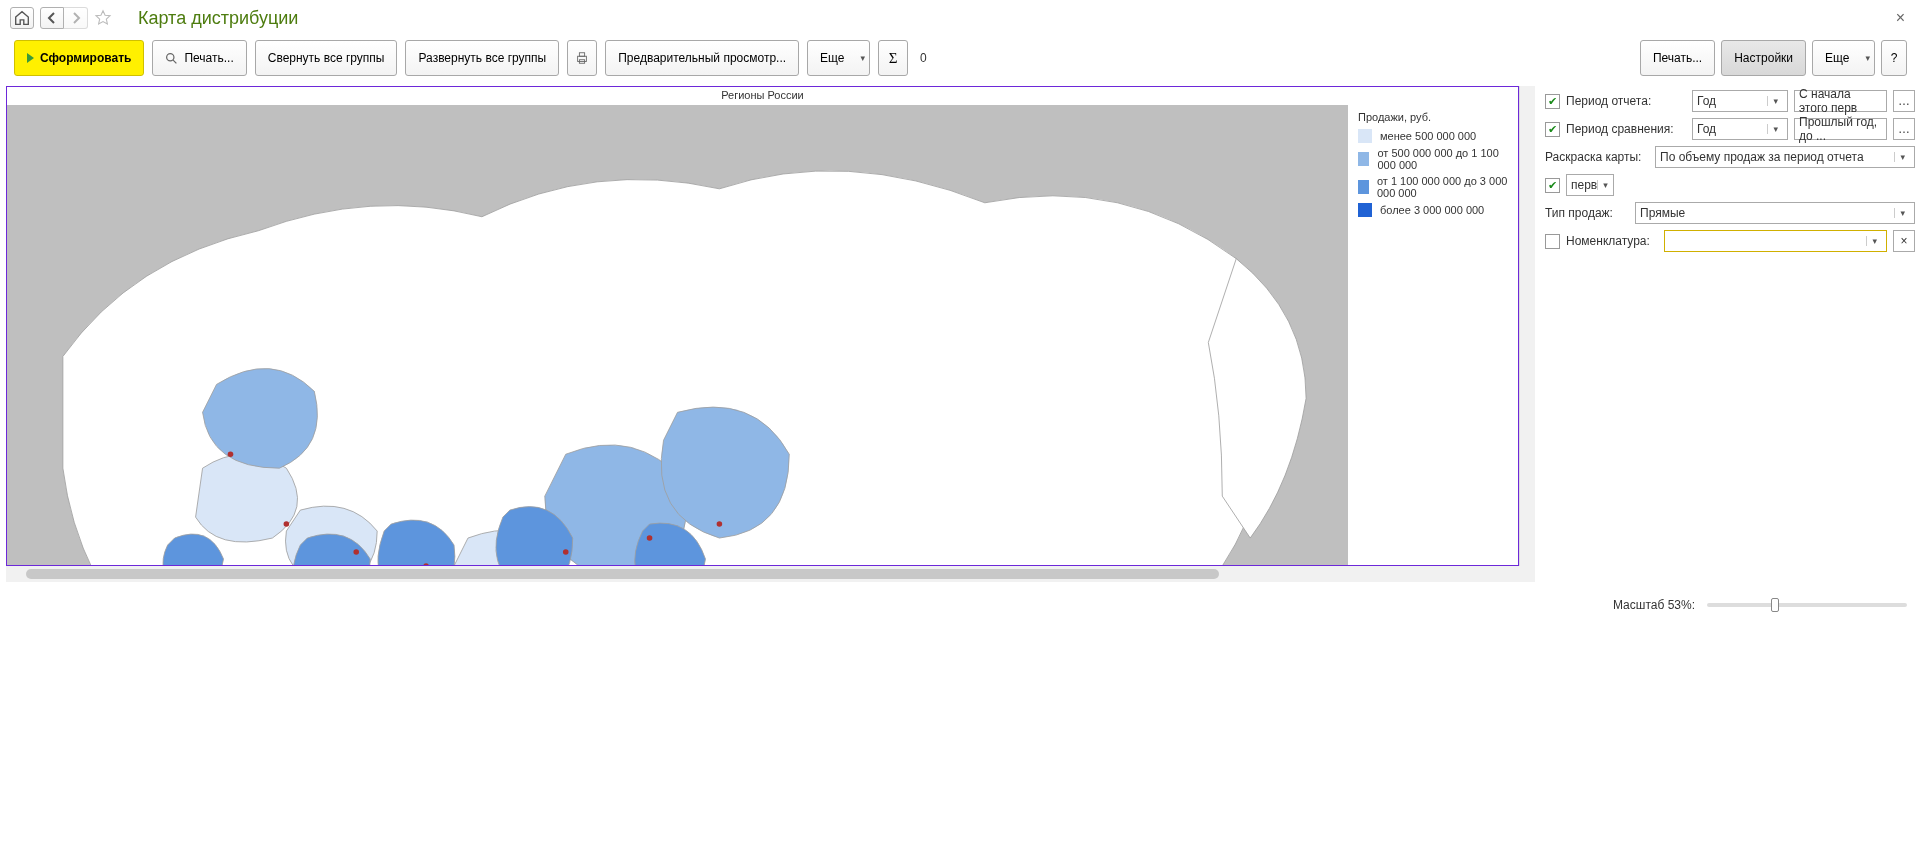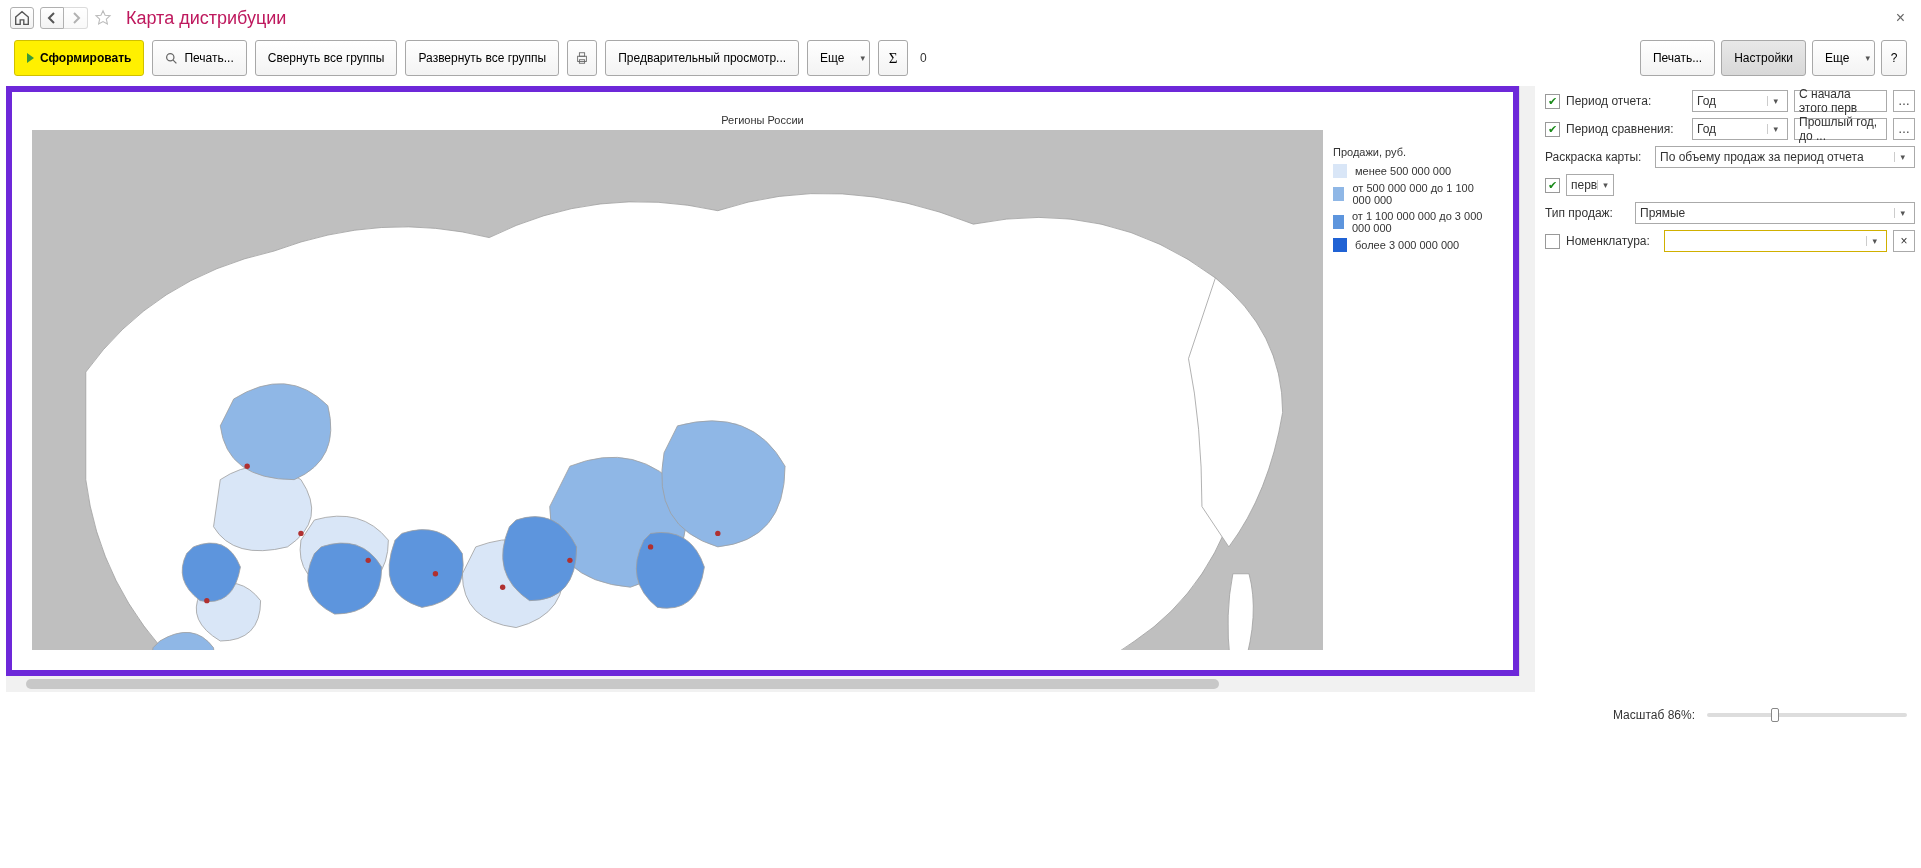--- a/index.html
+++ b/index.html
@@ -4,42 +4,42 @@
 <style>
 * { box-sizing: border-box; margin: 0; padding: 0; }
 body { font-family: Arial, sans-serif; font-size: 12px; background: #fff; color: #333; width: 1921px; }
 
 .topbar { display: flex; align-items: center; padding: 4px 10px; gap: 6px; height: 36px; }
 .nav-btn { width: 24px; height: 22px; border: 1px solid #b0b0b0; background: linear-gradient(#fff,#f2f2f2); border-radius: 3px; display:flex; align-items:center; justify-content:center; cursor:pointer; font-size:11px; }
 .nav-group { display:flex; }
 .nav-group .nav-btn:first-child{border-top-right-radius:0;border-bottom-right-radius:0;}
 .nav-group .nav-btn:last-child{border-top-left-radius:0;border-bottom-left-radius:0;border-left:none;}
 .star-icon { width:18px;height:18px; color:#bbb; }
-.page-title { font-size: 18px; font-weight: normal; color:#be185d; margin-left:8px; }
+.page-title { font-size: 18px; font-weight: normal; color:#4d7c0f; margin-left:20px; }
 .close-x { margin-left:auto; font-size:16px; color:#666; cursor:pointer; padding:0 6px;}
 
 .toolbar { display:flex; align-items:center; gap:8px; padding:4px 14px 10px; }
 .btn { height:36px; border:1px solid #a8a8a8; background:linear-gradient(#fff,#f3f3f3); border-radius:3px; padding:0 12px; display:flex; align-items:center; gap:6px; cursor:pointer; font-size:12px; white-space:nowrap;}
 .btn-primary { background:linear-gradient(#fff000,#fff000); border-color:#d0c000; font-weight:bold; }
 .btn-primary .play{ width:0;height:0;border-left:7px solid #3a9a3a;border-top:5px solid transparent;border-bottom:5px solid transparent;}
 .btn-sigma{ width:30px; justify-content:center; font-family:"Times New Roman",serif; font-size:15px; }
 .toolbar-right{ margin-left:auto; display:flex; gap:6px; }
 .btn-settings{ background:linear-gradient(#e8e8e8,#d8d8d8); }
 .btn-more{ padding-right:4px; }
 .btn-more::after{ content:"▾"; font-size:9px; margin-left:10px; color:#555;}
 .count-lbl{ margin-left:4px; }
 .mag{ width:13px;height:13px; }
 
 .main { display:flex; padding:0 6px 6px; gap:10px; }
 .map-col { flex:1; position:relative; }
-.map-frame { border:6px solid #6d28d9; background:#fff; padding:20px; height:590px; display:flex; flex-direction:column;}
+.map-frame { border:1px solid #6d28d9; background:#fff; padding:0; height:480px; display:flex; flex-direction:column;}
 .map-title { text-align:center; font-size:11px; padding:2px 0 4px; }
 .map-body { flex:1; display:flex; position:relative; }
 .map-canvas { flex:1; background:#bfbfbf; position:relative; overflow:hidden; }
-.legend-panel { width:170px; padding:6px 6px 0 10px; font-size:11px;margin-top:10px; }
+.legend-panel { width:170px; padding:6px 6px 0 10px; font-size:11px; }
 .legend-title{ margin-bottom:6px; }
 .legend-row{ display:flex; align-items:center; gap:8px; margin-bottom:4px; }
 .swatch{ width:14px; height:14px; }
 .scroll-v{ width:16px; background:#f1f1f1; border-left:1px solid #ddd;}
 .scroll-h{ height:16px; background:#f1f1f1; display:flex; align-items:center;}
 .scroll-h .thumb{ height:10px; background:#c8c8c8; border-radius:5px; margin-left:20px; flex:1; max-width:78%; }
 
 .region{ fill:#fff; stroke:#9f9f9f; stroke-width:0.6; }
 .r1{fill:#d9e6f7;} .r2{fill:#8fb7e6;} .r3{fill:#5d95dd;} .r4{fill:#2062d4;}
 .city-dot{ fill:#b03030; }
@@ -271,17 +271,17 @@
       <div class="sel gold">
           <span></span>
           <span class="caret">▾</span>
         </div>
       <div class="sel-btn">×</div>
     </div>
   </div>
 </div>
 
 <div class="footer">
-  <span>Масштаб 86%:</span>
+  <span>Масштаб 53%:</span>
   <div class="slider">
       <div class="knob"></div>
     </div>
 </div>
 
 </body></html>

